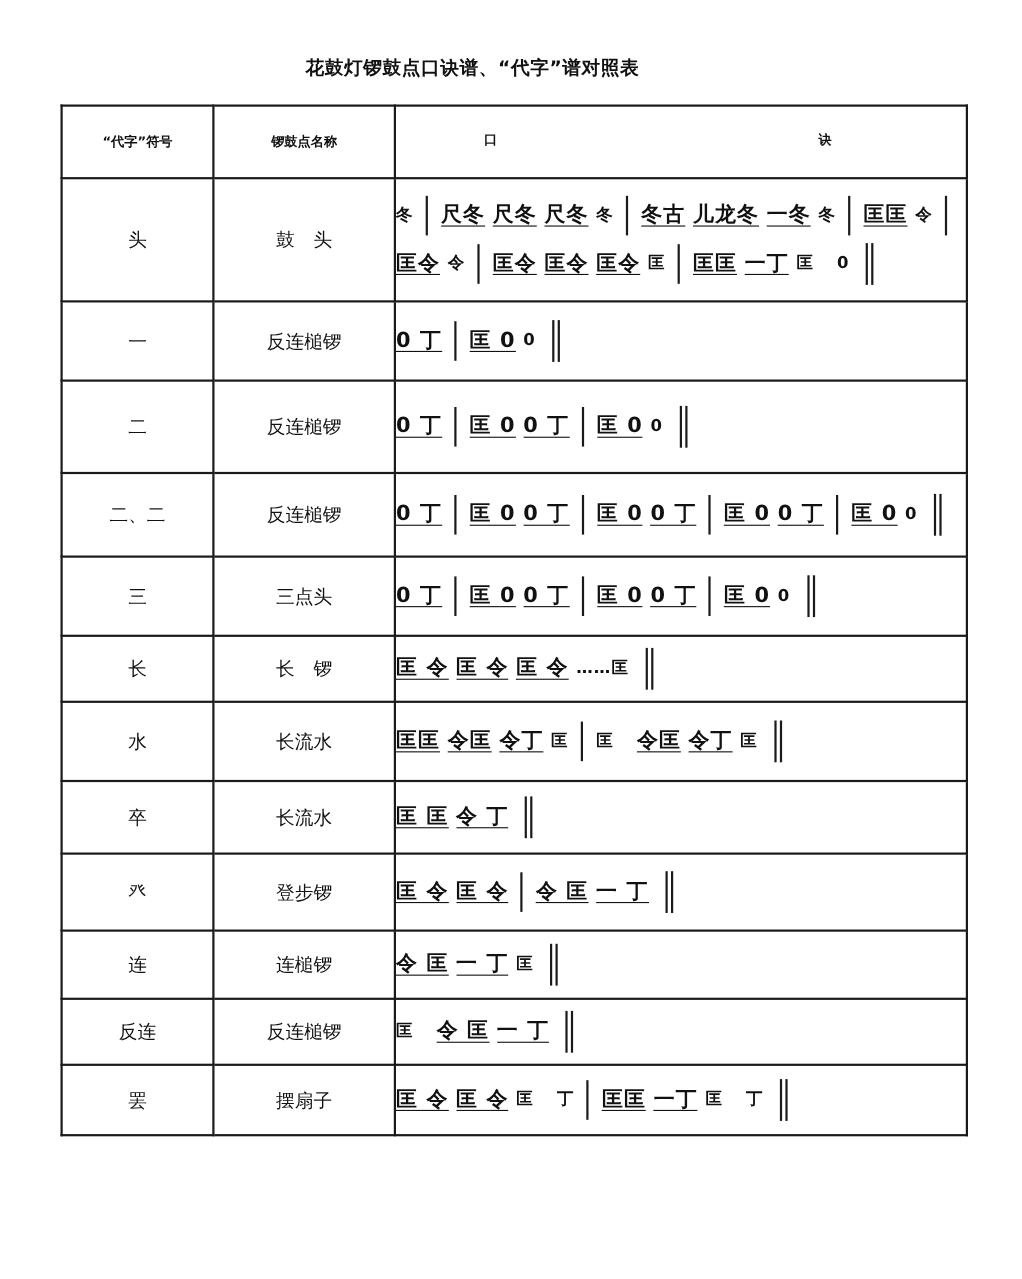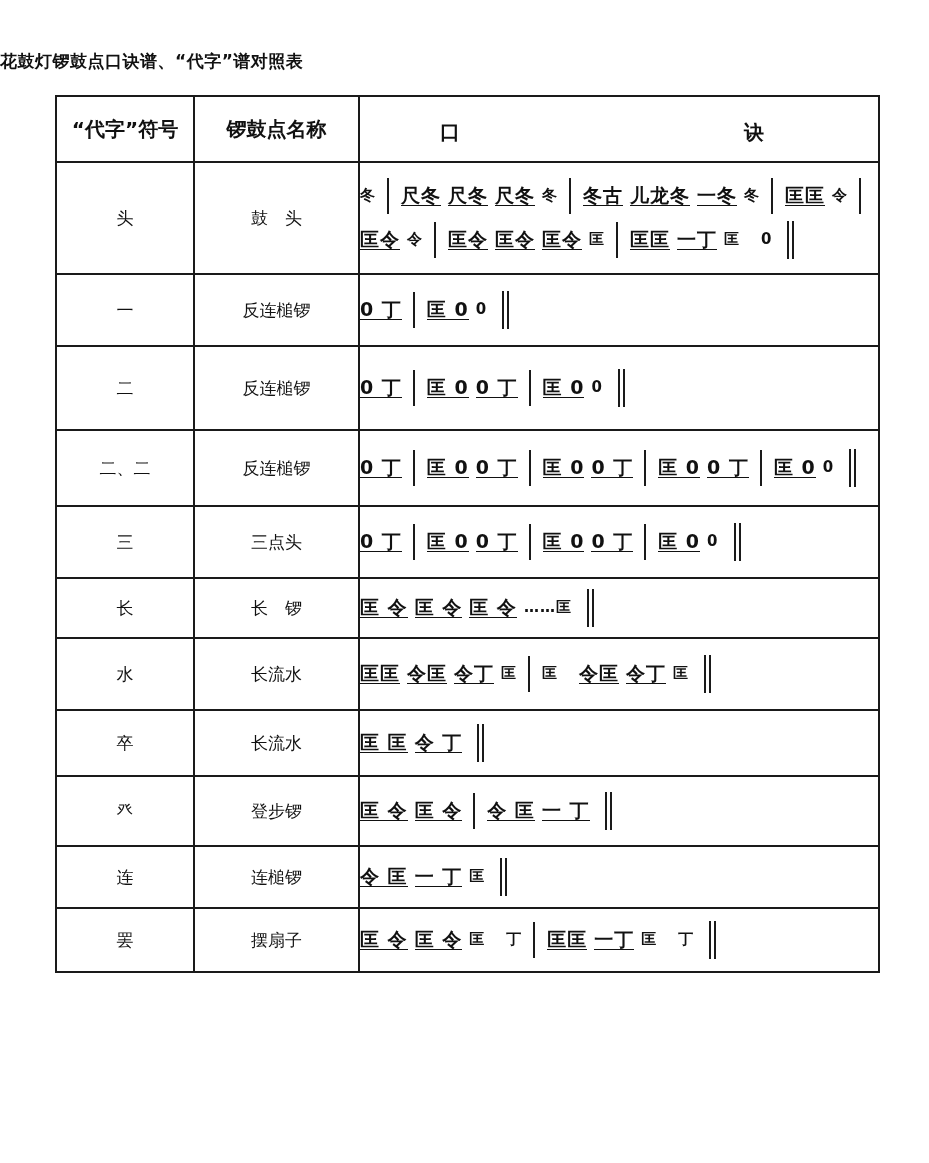--- a/index.html
+++ b/index.html
@@ -2,33 +2,33 @@
 <html><head>
 <meta charset="utf-8">
 <style>
   html, body { margin: 0; padding: 0; background: #ffffff; }
   body {
     width: 929px; height: 1163px; position: relative; overflow: hidden;
     font-family: "DejaVu Sans", "Liberation Sans", sans-serif; color: #111;
   }
   .title {
     position: absolute; left: 0; width: 859px; top: 50px;
-    text-align: left; font-size: 17px; font-weight: bold; letter-spacing: 0.5px;
+    text-align: center; font-size: 17px; font-weight: bold; letter-spacing: 0.5px;
   }
   table.main {
     position: absolute; left: 55px; top: 95px; width: 823px;
     border-collapse: collapse; table-layout: fixed;
   }
   table.main td, table.main th {
     border: 2px solid #1a1a1a; padding: 0; vertical-align: middle;
   }
   col.c1 { width: 138px; }
   col.c2 { width: 165px; }
   col.c3 { width: 520px; }
-  th { font-weight: bold; font-size: 20px; height: 64px; }
+  th { font-weight: bold; font-size: 12px; height: 64px; }
   th.h3 { position: relative; }
   th.h3 .k1 { position: absolute; left: 80px; top: 22px; }
   th.h3 .k2 { position: absolute; left: 384px; top: 22px; }
   td.sym, td.name { text-align: center; font-size: 17px; }
   td.seq { padding-left: 12px; }
   .line { display: flex; align-items: center; height: 44px; }
   .u { display: inline-block; border-bottom: 1.5px solid #111; padding-bottom: 1px; line-height: 18px; font-size: 19px; font-weight: bold; margin-right: 7px; letter-spacing: 1px;}
   .n { display: inline-block; padding-bottom: 2.5px; line-height: 18px; font-size: 15px; font-weight: bold; margin-right: 7px; letter-spacing: 1px;}
   .bar { display: inline-block; width: 2px; height: 36px; background: #1a1a1a; margin: 0 12px 0 4px; }
   .dbar { display: inline-block; width: 7px; height: 38px; border-left: 2px solid #1a1a1a; border-right: 2px solid #1a1a1a; margin: 0 8px 0 8px; box-sizing: border-box; }
@@ -227,20 +227,33 @@
         <td class="name">连槌锣</td>
         <td class="seq">
           <div class="line">
             <span class="u">令 匡</span>
             <span class="u">一 丁</span>
             <span class="n">匡</span>
             <span class="dbar"></span>
           </div>
         </td>
       </tr>
+      <tr style="height: 60px;">
+        <td class="sym">反连</td>
+        <td class="name">反连槌锣</td>
+        <td class="seq">
+          <div class="line">
+            <span class="n">匡</span>
+            <span class="gap"></span>
+            <span class="u">令 匡</span>
+            <span class="u">一 丁</span>
+            <span class="dbar"></span>
+          </div>
+        </td>
+      </tr>
       <tr style="height: 64px;">
         <td class="sym">罢</td>
         <td class="name">摆扇子</td>
         <td class="seq">
           <div class="line">
             <span class="u">匡 令</span>
             <span class="u">匡 令</span>
             <span class="n">匡</span>
             <span class="gap"></span>
             <span class="n">丁</span>

